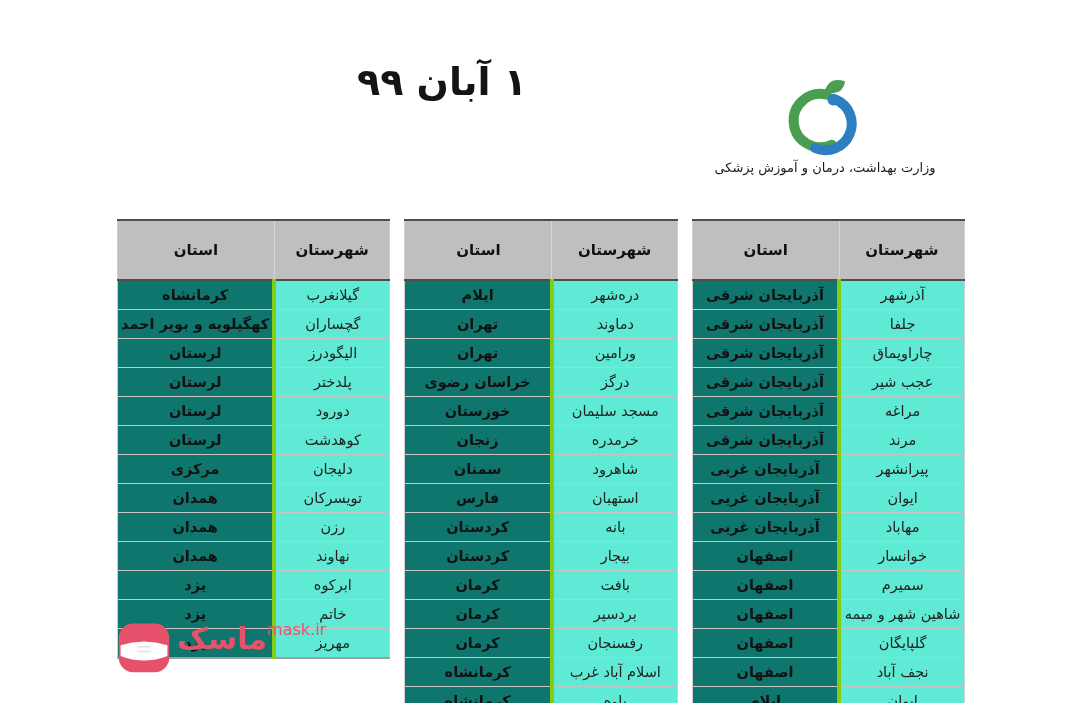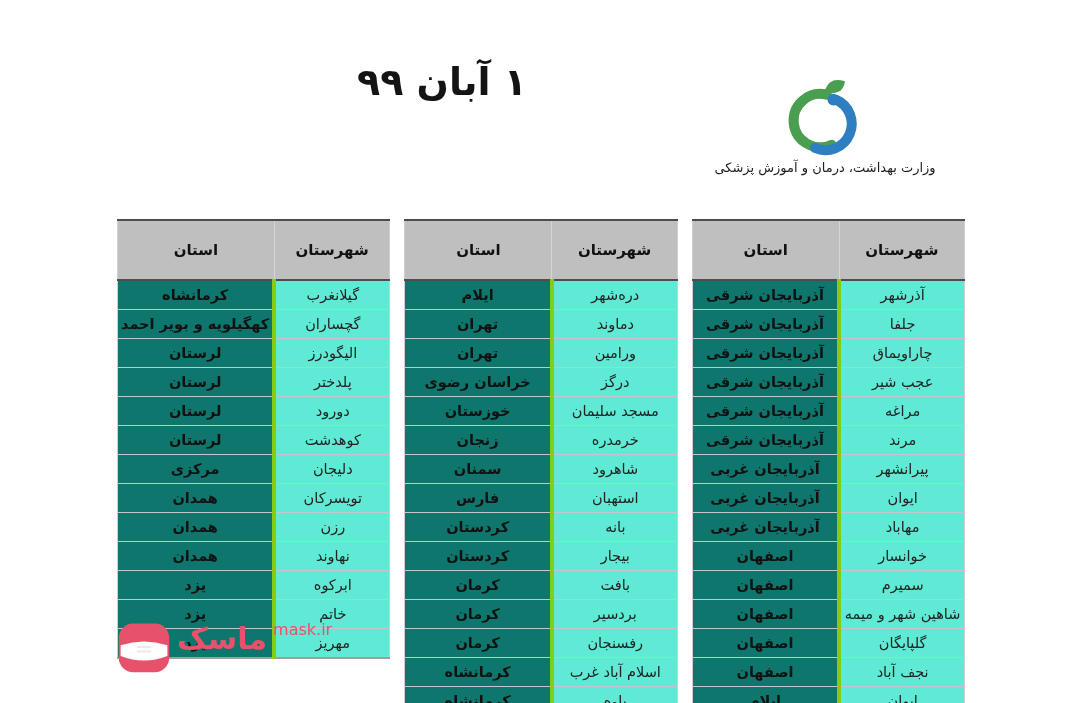--- a/index.html
+++ b/index.html
@@ -46,21 +46,21 @@
   .ctable td.city{background:#5eead4;font-weight:400;border-left:4px solid #84cc16;color:#222;}
   .ctable td.prov{background:#0f766e;font-weight:700;color:#111;}
   .ctable tr:last-child td{border-bottom:2px solid #9e9e9e;}
 
   
   .mask-brand{
     position:absolute;left:117px;top:620px;display:flex;align-items:flex-start;gap:6px;direction:ltr;
   }
   .mask-text-col{display:flex;flex-direction:row;align-items:flex-start;margin-top:2px;}
   .mask-fa{font-size:30px;font-weight:700;color:#e8516b;line-height:1.1;direction:rtl;}
-  .mask-url{font-size:16px;color:#e8516b;margin-top:-2px;margin-left:6px;}
+  .mask-url{font-size:16px;color:#e8516b;margin-top:-2px;margin-left:0;}
 </style>
 </head>
 <body>
 
 <div class="page">
 
   <div class="title-block">
     <div class="date-line">۱ آبان ۹۹</div>
   </div>
 

